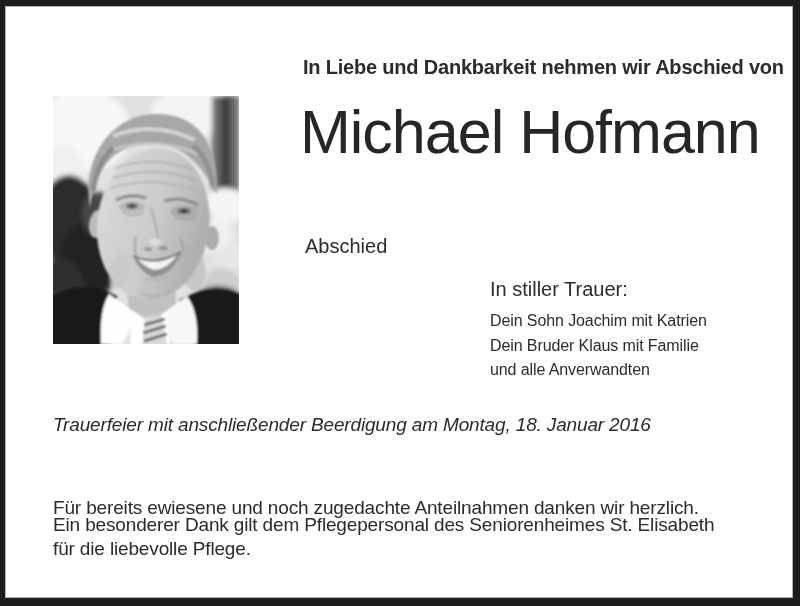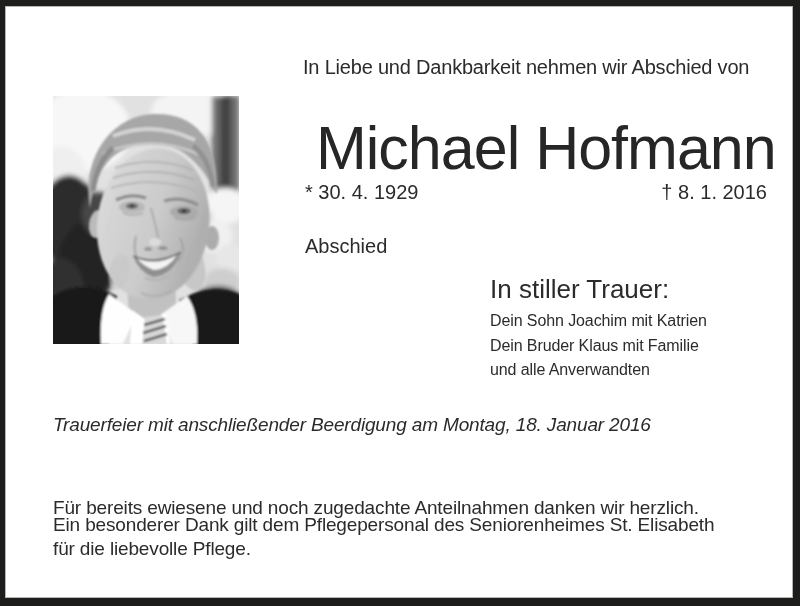--- a/index.html
+++ b/index.html
@@ -28,38 +28,39 @@
   .photo{
     left:48px;top:90px;width:186px;height:248px;
     filter:grayscale(1) contrast(1.03);
     overflow:hidden;
   }
   .photo svg{display:block;width:100%;height:100%;}
   .intro{
     left:298px;top:49px;width:470px;
     font-size:20px;line-height:24px;letter-spacing:-0.2px;
     white-space:nowrap;
+    font-weight:bold;
   }
   .name{
-    left:295px;top:94px;margin:16px;
+    left:295px;top:94px;margin:0;
     font-size:61px;line-height:64px;font-weight:400;
     letter-spacing:-1px;white-space:nowrap;color:#262626;
   }
   .dates{
     left:300px;top:174px;width:462px;
     display:flex;justify-content:space-between;
     font-size:20px;line-height:24px;
   }
   .residence{
     left:300px;top:228px;
     font-size:20px;line-height:24px;
   }
   .mourn-label{
     left:485px;top:271px;
-    font-size:26px;line-height:24px;
+    font-size:20px;line-height:24px;
   }
   .mourn-lines{
     left:485px;top:303px;width:290px;
     font-size:16px;line-height:24.5px;letter-spacing:-0.1px;
   }
   .para{
     left:48px;
     font-size:19px;line-height:23.5px;letter-spacing:-0.15px;
   }
   .para span{display:block;white-space:nowrap;}
@@ -170,24 +171,20 @@
           <ellipse cx="139" cy="172" rx="13" ry="22" fill="#b0b0b0" opacity="0.55" transform="rotate(-10 139 172)"></ellipse>
           <ellipse cx="66" cy="176" rx="10" ry="18" fill="#c2c2c2" opacity="0.5" transform="rotate(12 66 176)"></ellipse>
         </g>
       </svg>
     </div>
 
     <div class="abs intro">In Liebe und Dankbarkeit nehmen wir Abschied von</div>
 
     <h1 class="abs name">Michael Hofmann</h1>
 
-    <div class="abs dates">
-      <span>* 30. 4. 1929</span>
-      <span>† 8. 1. 2016</span>
-    </div>
 
     <div class="abs residence">Abschied</div>
 
     <div class="abs mourn-label">In stiller Trauer:</div>
 
     <div class="abs mourn-lines">
       <div>Dein Sohn Joachim mit Katrien</div>
       <div>Dein Bruder Klaus mit Familie</div>
       <div>und alle Anverwandten</div>
     </div>

